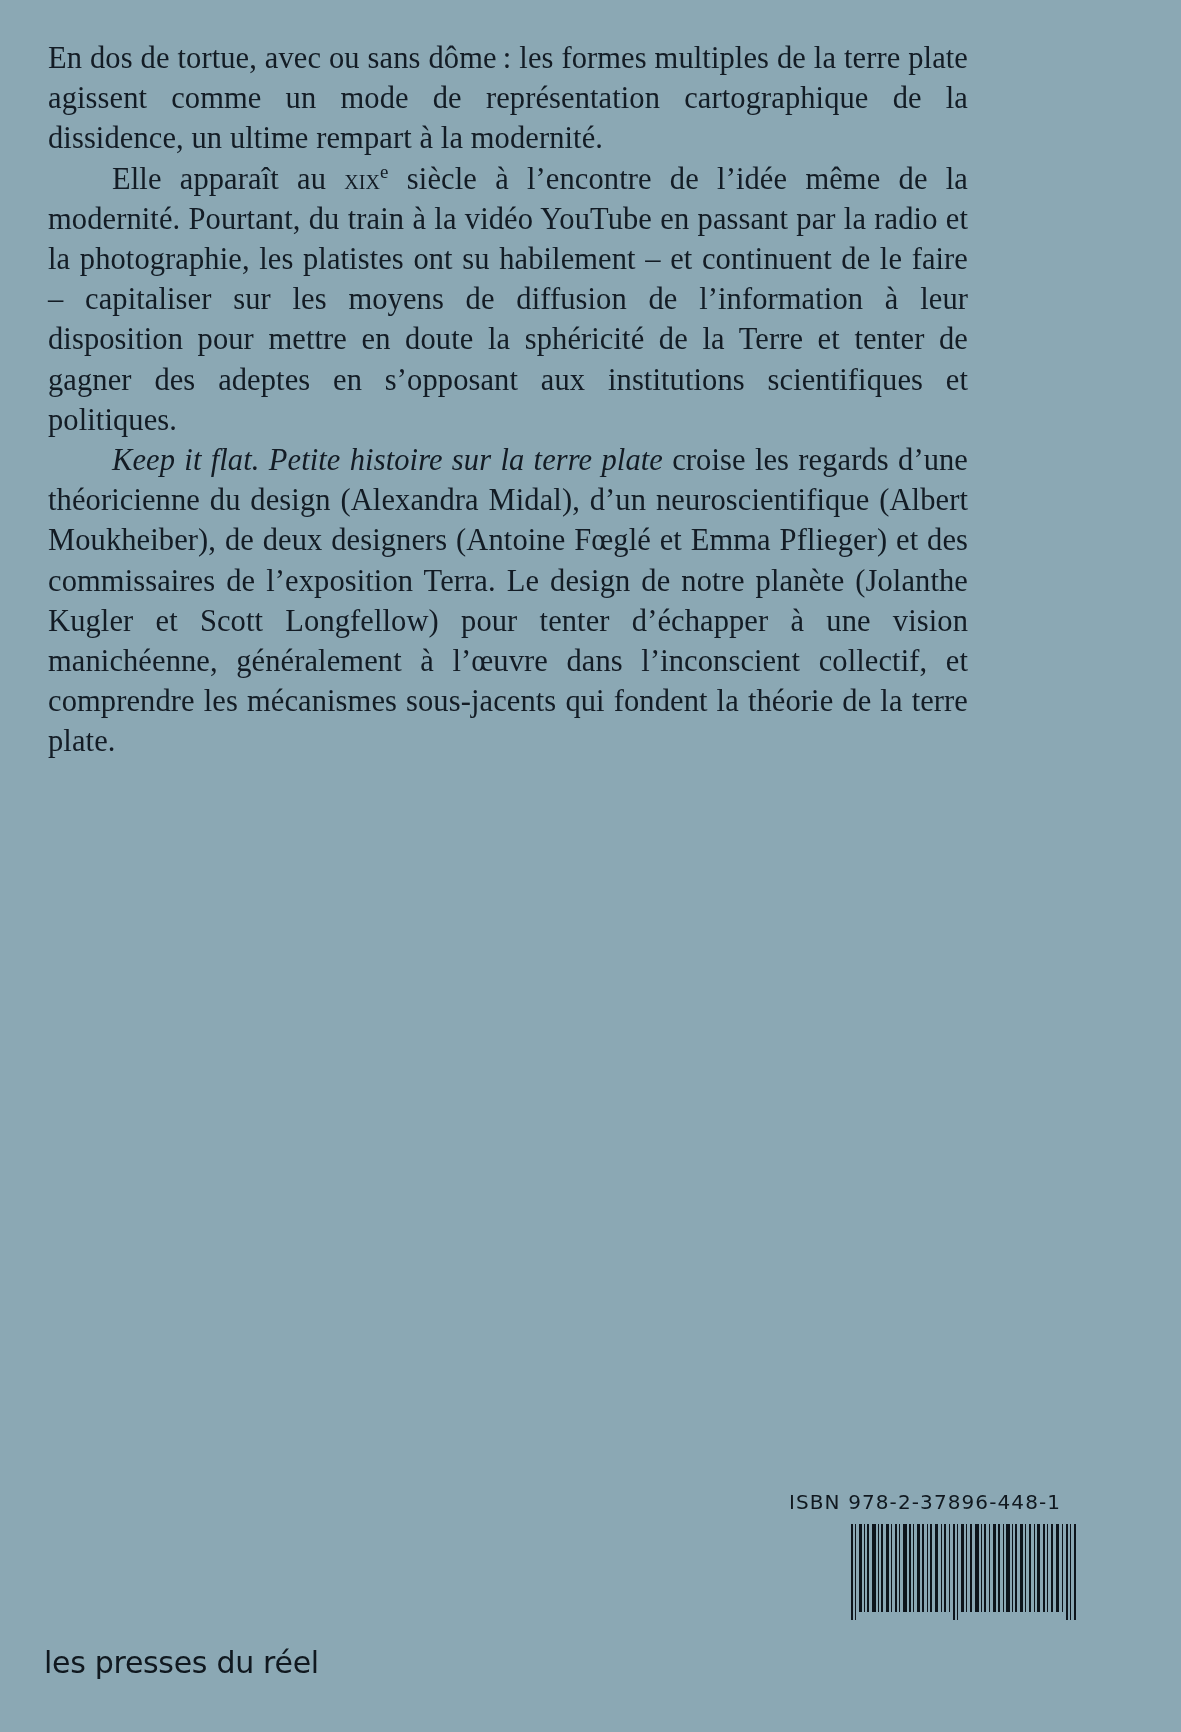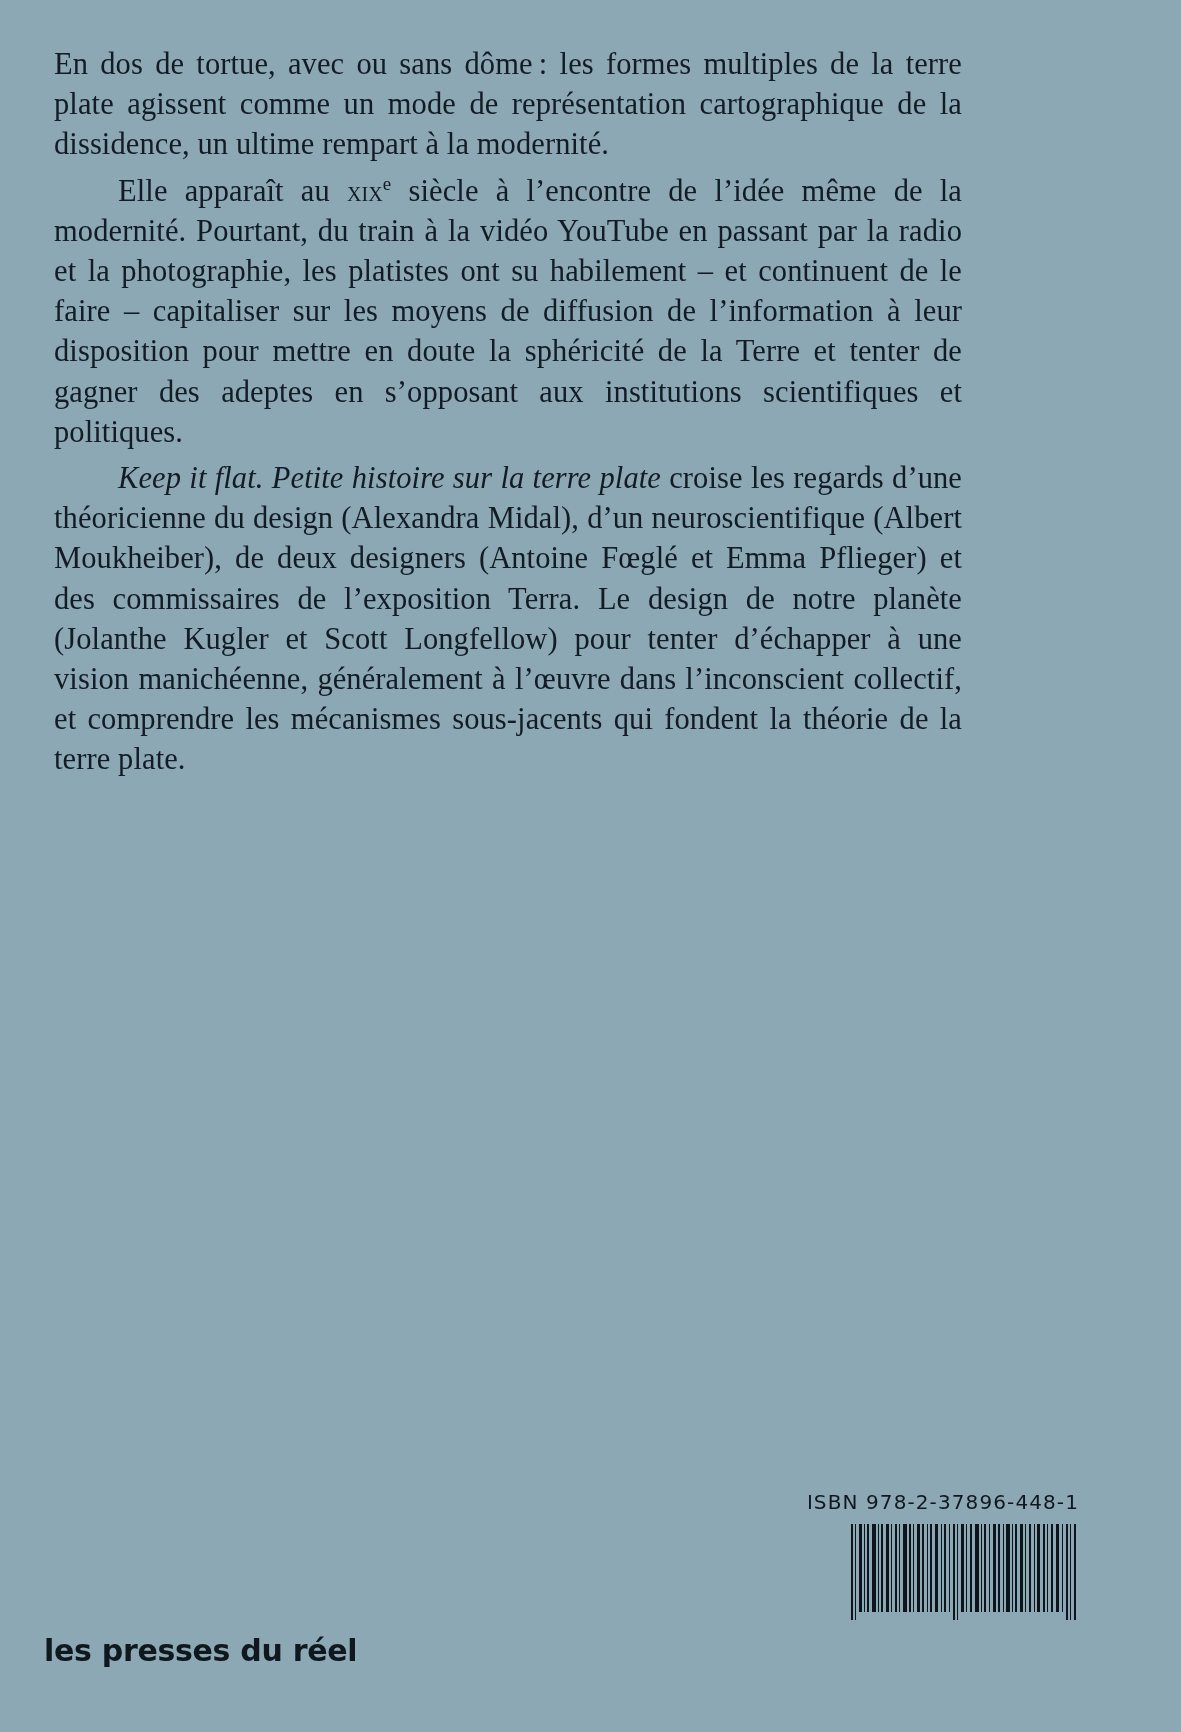--- a/index.html
+++ b/index.html
@@ -26,21 +26,21 @@
     top: 38px;
     width: 920px;
     font-size: 30.5px;
     line-height: 40.2px;
     text-align: justify;
     text-justify: inter-word;
     color: #131c25;
     letter-spacing: 0.1px;
   }
   .blurb p {
-    margin: 6px;
+    margin: 0;
   }
   .blurb p.indent {
     text-indent: 64px;
   }
   .blurb .sc {
     font-variant: small-caps;
     font-size: 0.95em;
   }
   .blurb .sup {
     font-size: 0.62em;
@@ -48,43 +48,43 @@
     line-height: 0;
   }
   .blurb .ital {
     font-style: italic;
   }
   .isbn-block {
     position: absolute;
     right: 102px;
     bottom: 112px;
     width: 290px;
-    text-align: right;
+    text-align: left;
   }
   .isbn-text {
     font-family: "DejaVu Sans", sans-serif;
     font-size: 20px;
     letter-spacing: 1.1px;
     color: #10181f;
     margin-bottom: 10px;
     white-space: nowrap;
   }
   .barcode {
     height: 96px;
     width: 230px;
     margin: 0 0 0 auto;
     display: block;
     background: transparent;
   }
   .publisher {
     position: absolute;
     left: 44px;
-    bottom: 64px;
+    bottom: 52px;
     font-family: "DejaVu Sans", sans-serif;
-    font-weight: bold;
+    font-weight: normal;
     font-size: 30px;
     letter-spacing: -0.3px;
     color: #10181f;
   }
 </style>
 </head>
 <body>
 
 <div class="page">
 

